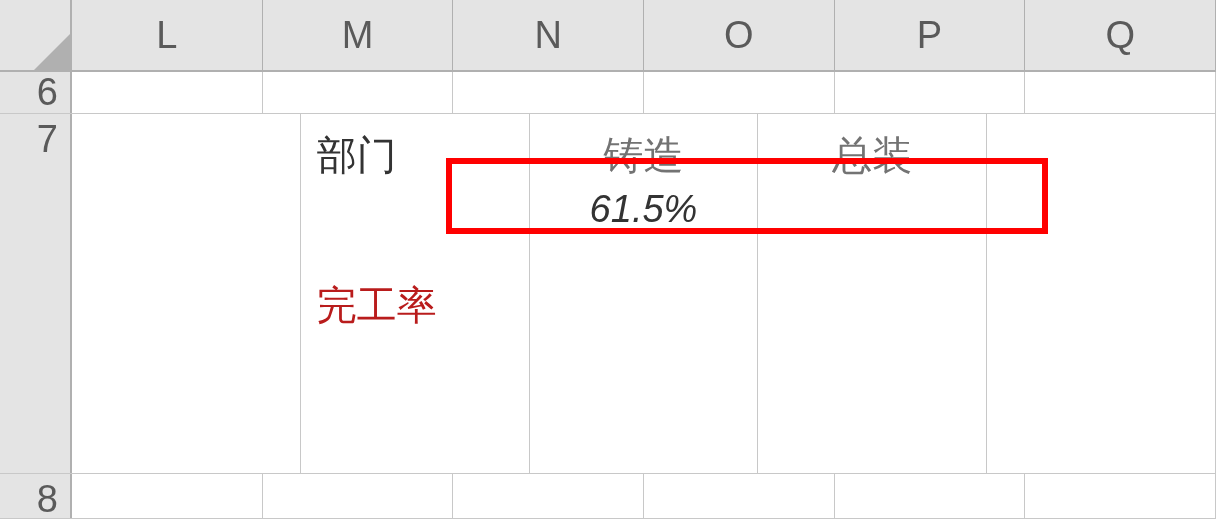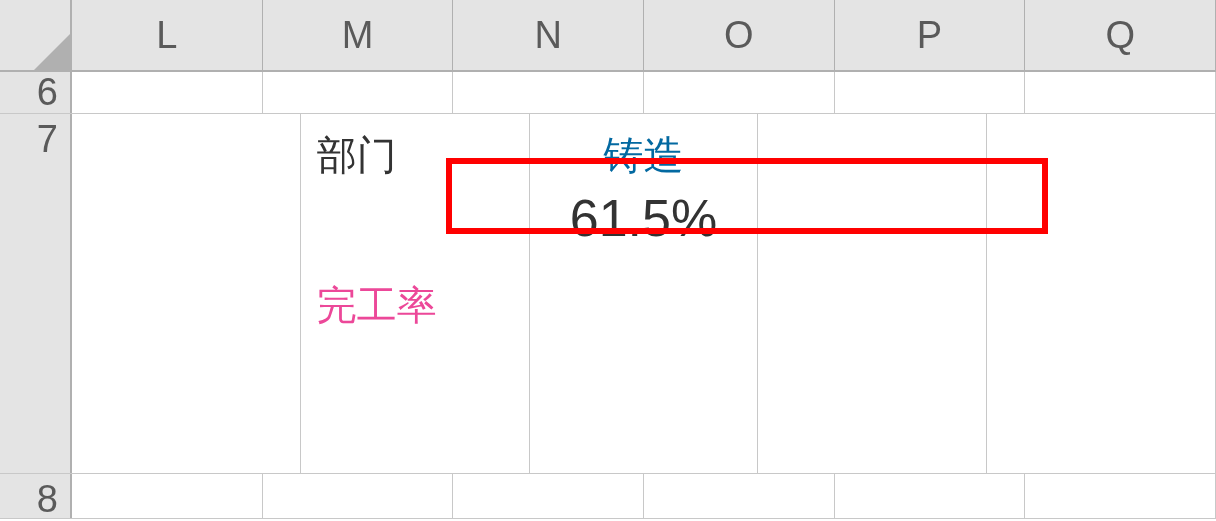--- a/index.html
+++ b/index.html
@@ -101,38 +101,39 @@
       left: 16px;
       font-size: 40px;
       color: #333;
     }
     .header-text {
       position: absolute;
       top: 14px;
       left: 50%;
       transform: translateX(-50%);
       font-size: 40px;
-      color: #0369a1;
+      color: #737373;
       white-space: nowrap;
     }
     .percent-text {
       position: absolute;
       top: 74px;
       left: 50%;
       transform: translateX(-50%);
-      font-size: 52px;
+      font-size: 38px;
       color: #333;
       white-space: nowrap;
+      font-style: italic;
     }
     .completion-label {
       position: absolute;
       top: 164px;
       left: 16px;
       font-size: 40px;
-      color: #ec4899;
+      color: #b91c1c;
     }
     .red-box {
       position: absolute;
       border: 6px solid #ff0000;
       pointer-events: none;
       z-index: 10;
     }
   </style>
 </head>
 <body>
@@ -168,20 +169,21 @@
       <div class="inner-cell"></div>
       <div class="inner-cell">
         <span class="dept-label">部门</span>
         <span class="completion-label">完工率</span>
       </div>
       <div class="inner-cell">
         <span class="header-text">铸造</span>
         <span class="percent-text">61.5%</span>
       </div>
       <div class="inner-cell">
+        <span class="header-text">总装</span>
       </div>
       <div class="inner-cell"></div>
       <div class="red-box" style="left: 374px; top: 44px; width: 602px; height: 76px;"></div>
     </div>
   </div>
 
   <div class="data-row row-8">
     <div class="row-header">8</div>
     <div class="cell"></div>
     <div class="cell"></div>

